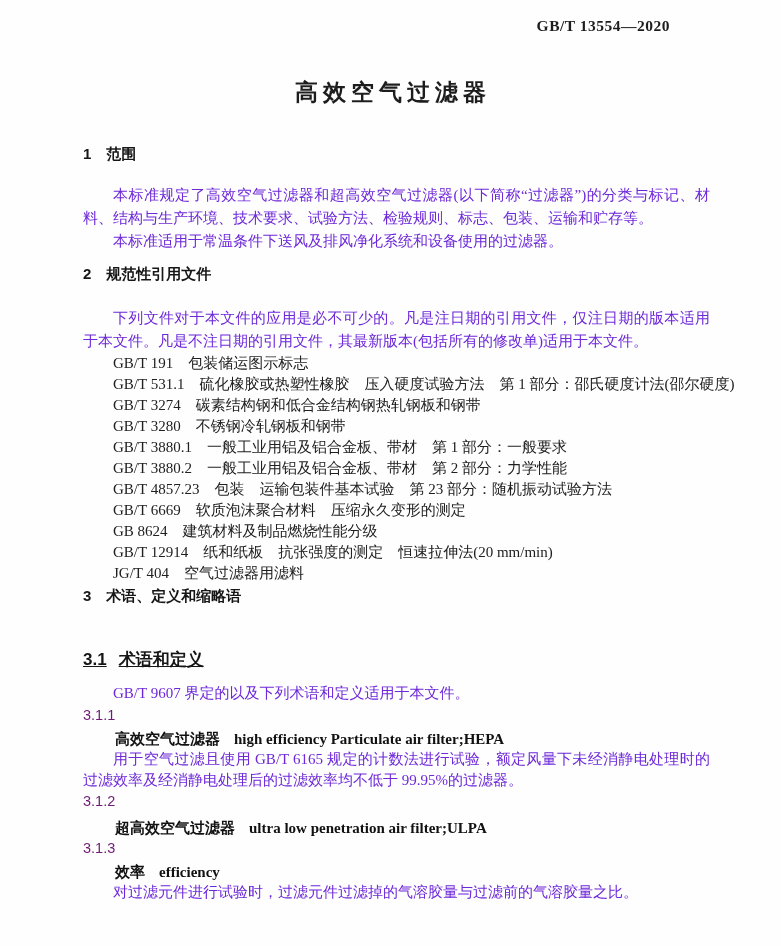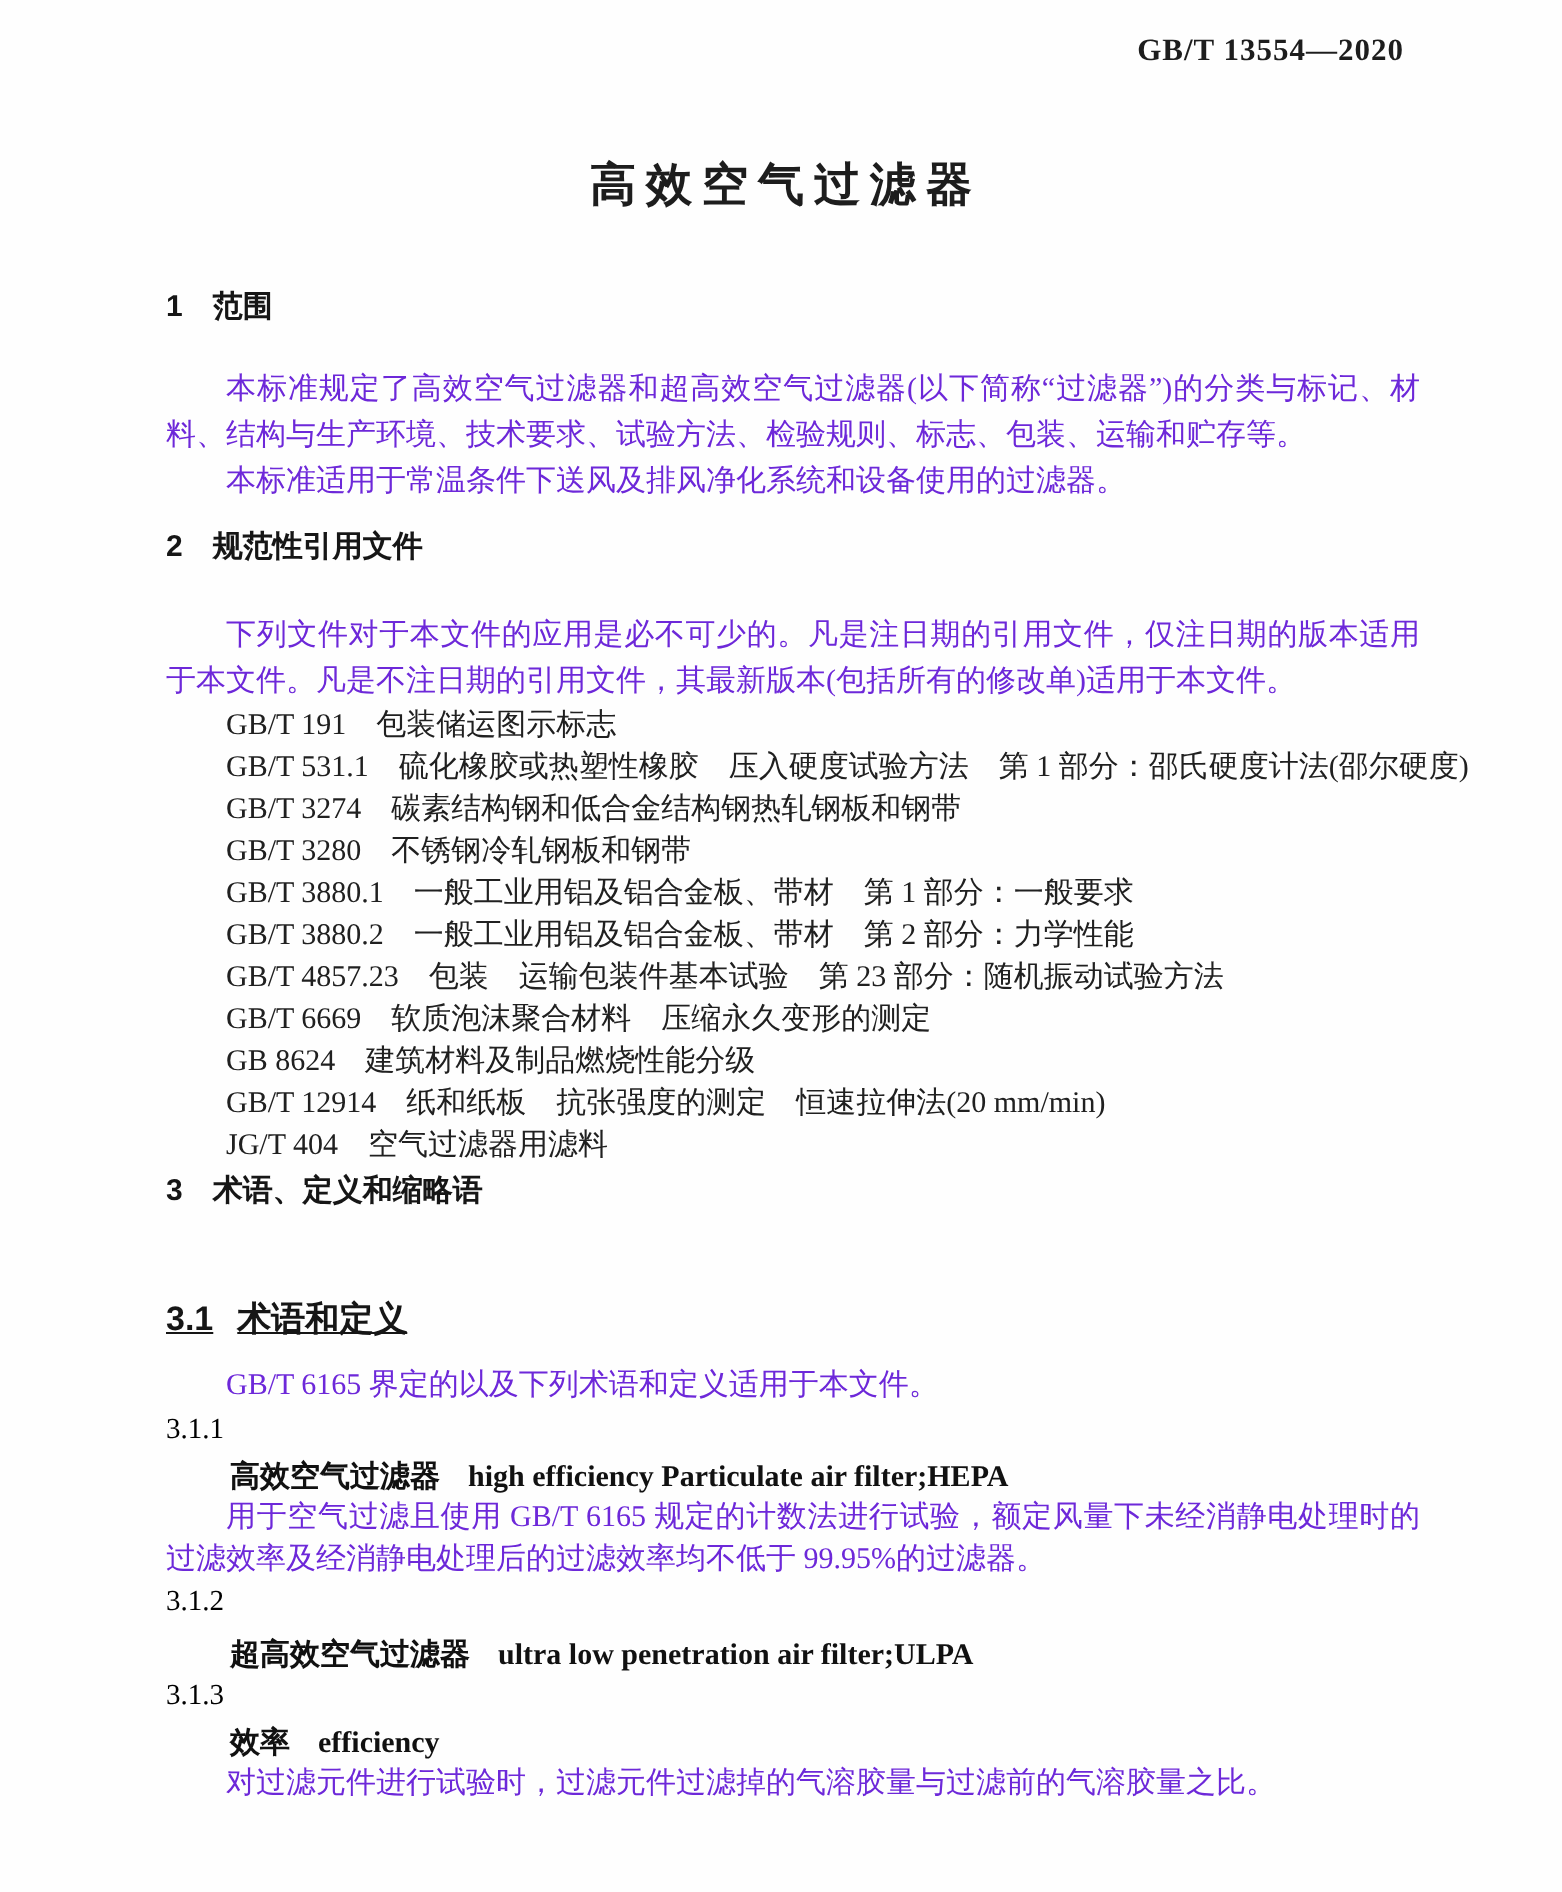--- a/index.html
+++ b/index.html
@@ -12,21 +12,21 @@
     width: 781px;
     height: 946px;
     background: #fefefe;
     color: #1d1d1d;
     overflow: hidden;
     font-family: "Liberation Serif", serif;
     box-sizing: border-box;
   }
   .doc-header {
     padding-top: 17px;
-    padding-right: 79px;
+    padding-right: 111px;
     text-align: right;
     font-family: "Liberation Serif", serif;
     font-weight: bold;
     font-size: 15.5px;
     line-height: 17px;
     letter-spacing: 0.5px;
   }
   .doc-title {
     margin-top: 45px;
     text-align: center;
@@ -70,24 +70,24 @@
     font-size: 15px;
     line-height: 21px;
     text-align: left;
     text-indent: 2em;
     white-space: nowrap;
     color: #202020;
   }
   .terms-intro { margin-top: 14px; }
 
   .entry .clause-num {
-    font-family: Liberation Serif, serif;
+    font-family: Liberation Sans, sans-serif;
     font-size: 14.5px;
     line-height: 20px;
-    color: #000000;
+    color: #701a75;
   }
   .entry .term-line {
     margin-top: 4px;
     text-indent: 2em;
     line-height: 20px;
     font-weight: bold;
     color: #111;
   }
   .entry .term-zh {
     font-family: "Liberation Sans", sans-serif;
@@ -146,21 +146,21 @@
     </div>
 
     <h2 class="sec-heading sec3">
       <span class="sec-num">3</span><span>术语、定义和缩略语</span>
     </h2>
 
     <h3 class="sec-heading sec31">
       <span class="sec-num">3.1</span><span>术语和定义</span>
     </h3>
 
-    <p class="para terms-intro">GB/T 6165 界定的以及下列术语和定义适用于本文件。</p>
+    <p class="para terms-intro">GB/T 9607 界定的以及下列术语和定义适用于本文件。</p>
 
     <div class="entry entry-1">
       <p class="clause-num">3.1.1</p>
       <p class="term-line">
         <span class="term-zh">高效空气过滤器</span><span class="term-en">high efficiency Particulate air filter;HEPA</span>
       </p>
       <p class="para def">用于空气过滤且使用 GB/T 6165 规定的计数法进行试验，额定风量下未经消静电处理时的过滤效率及经消静电处理后的过滤效率均不低于 99.95%的过滤器。</p>
     </div>
 
     <div class="entry entry-2">

